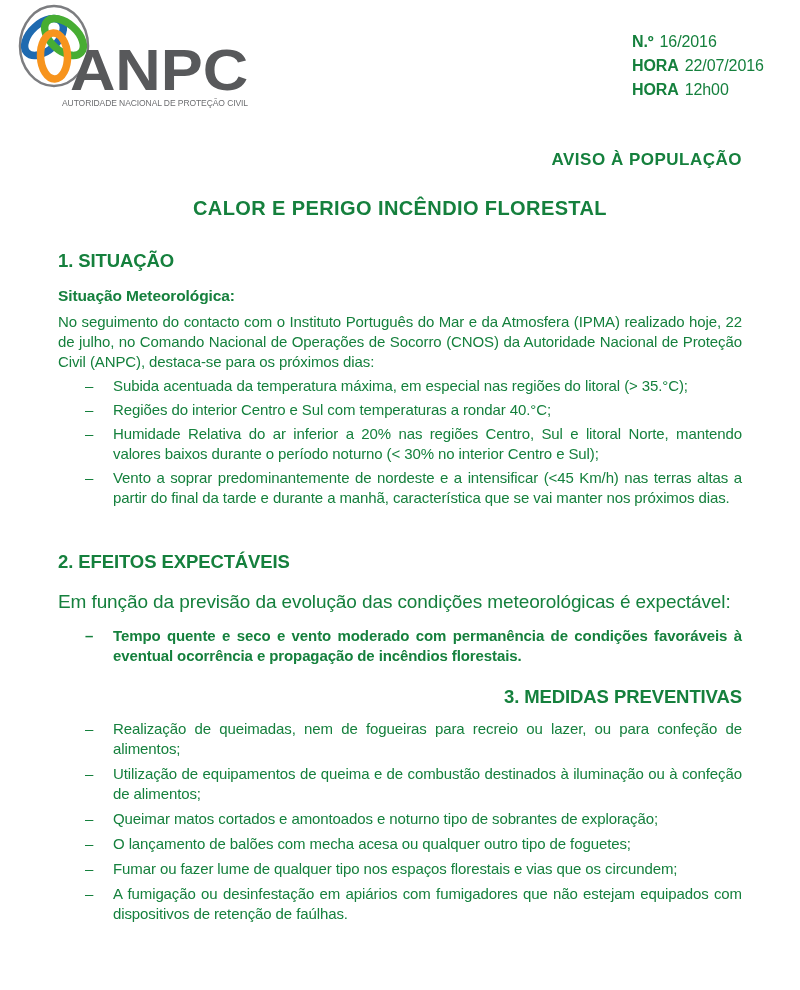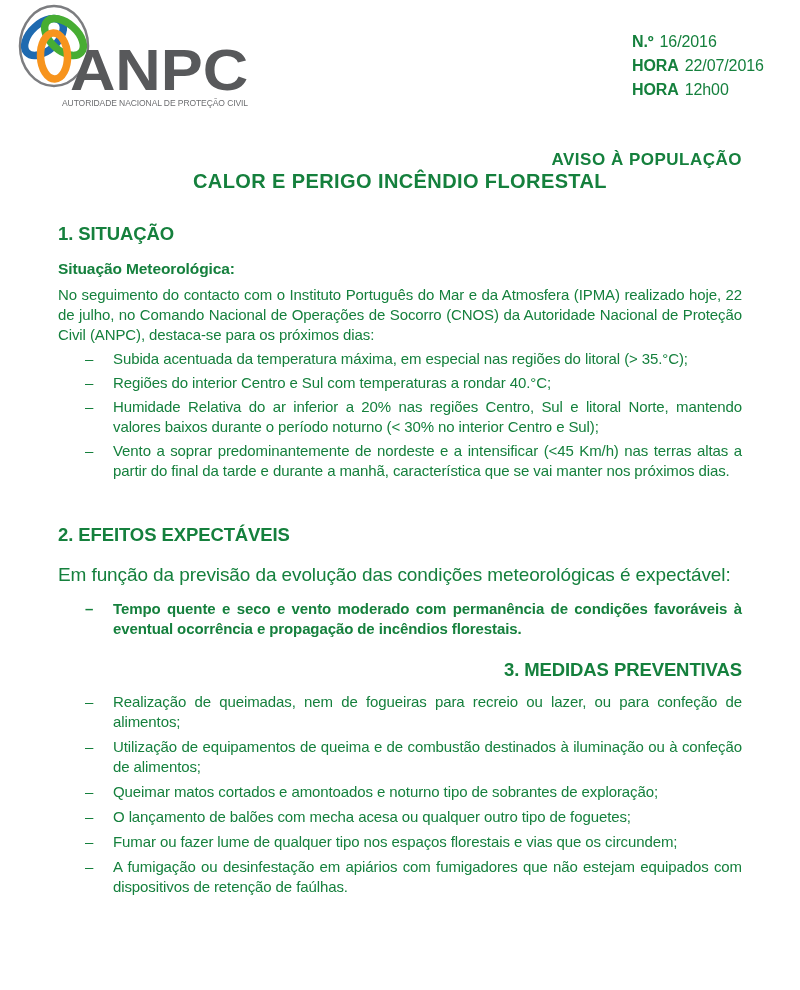--- a/index.html
+++ b/index.html
@@ -9,21 +9,21 @@
     position:relative; color:#15803d;
     font-family:"Liberation Sans", sans-serif;
     letter-spacing:-0.1px;
   }
   .header { position:relative; height:112px; }
   .logo-svg { position:absolute; left:0; top:2px; }
   .meta { position:absolute; left:632px; top:30px; font-size:16px; line-height:24px; white-space:nowrap; }
   .meta-row .label { font-weight:700; margin-right:6px; }
   .content { padding:0 58px; }
   .title1 { margin-top:38px; text-align:right; font-weight:700; font-size:17px; line-height:20px; letter-spacing:.5px; }
-  .title2 { text-align:center; font-weight:700; font-size:20px; line-height:23px; letter-spacing:.4px; }
+  .title2 { margin-top:27px; text-align:center; font-weight:700; font-size:20px; line-height:23px; letter-spacing:.4px; }
   .sec-h { font-weight:700; font-size:18.5px; line-height:21px; }
   .h-sec1 { margin-top:30px; }
   .subhead { margin-top:15px; font-weight:700; font-size:15.5px; line-height:19px; }
   .para { margin-top:7px; font-size:15px; line-height:20px; text-align:justify; }
   .bullets { margin-top:4px; }
   .bullet { display:flex; margin-bottom:4px; }
   .bullet .dash { flex:0 0 28px; margin-left:27px; font-size:15px; line-height:20px; }
   .bullet .txt { flex:1; font-size:15px; line-height:20px; text-align:justify; }
   .h-sec2 { margin-top:43px; }
   .intro2 { margin-top:20px; font-size:19px; line-height:20px; }

